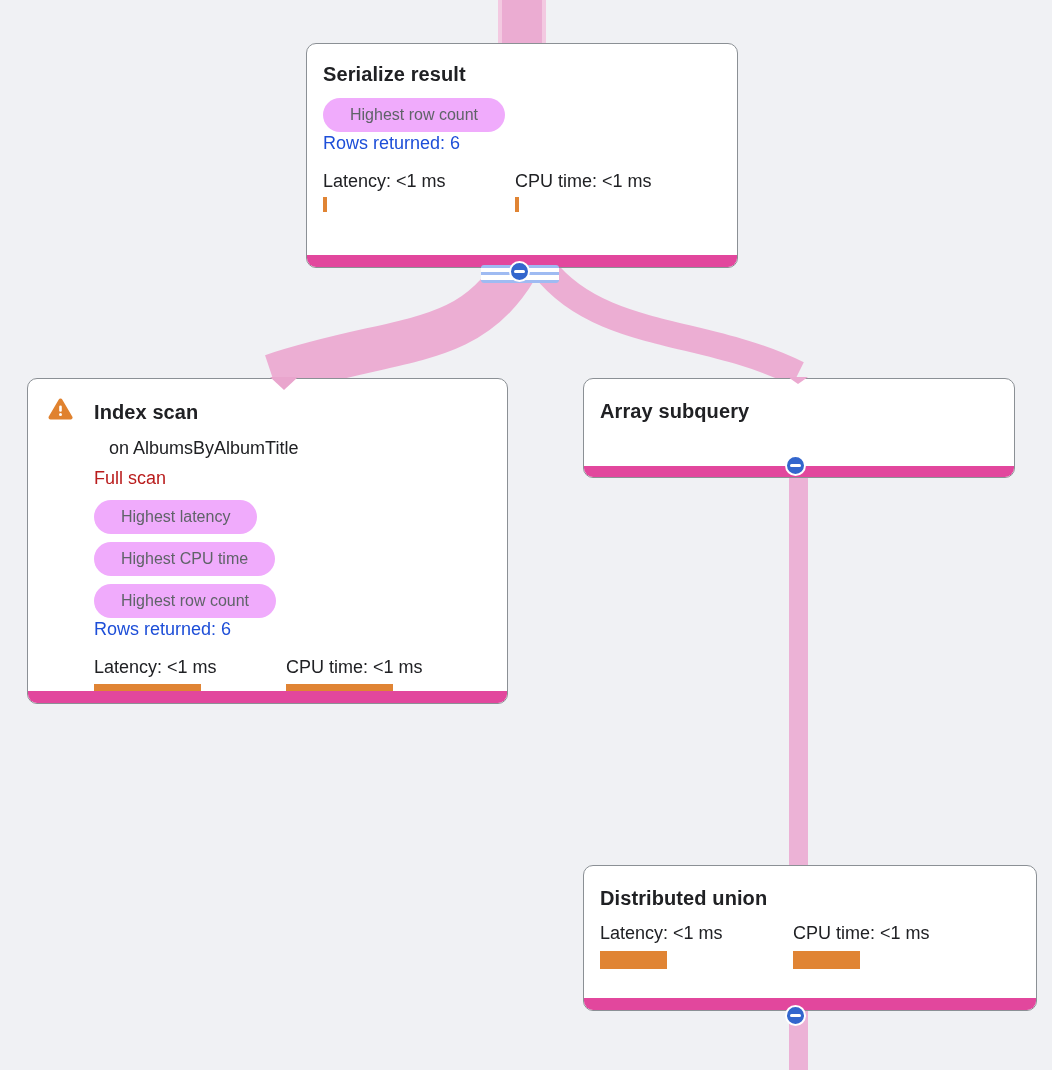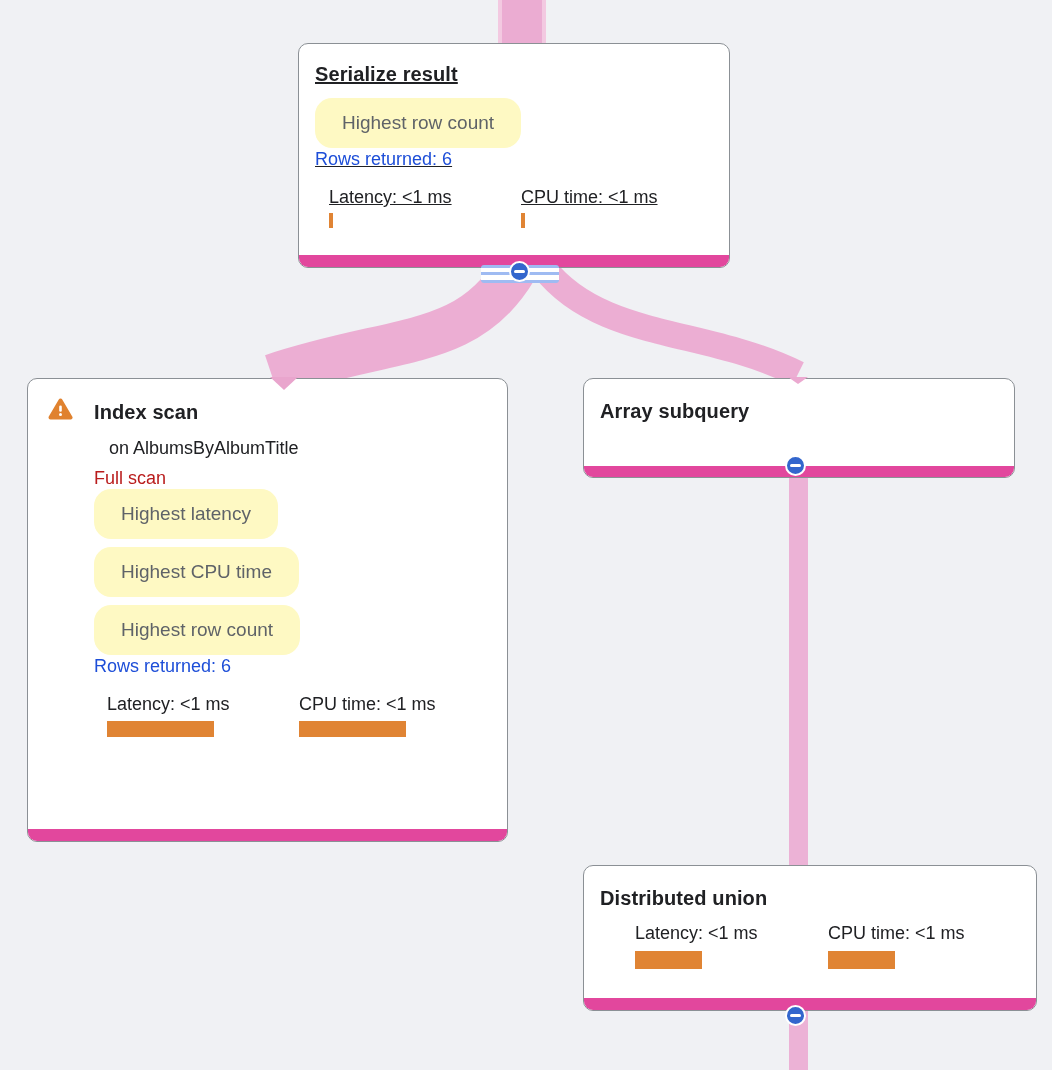--- a/index.html
+++ b/index.html
@@ -29,37 +29,37 @@
   }
   .card-title{
     font-size:20px;font-weight:700;line-height:26px;color:#202124;
     letter-spacing:.1px;
   }
   .card-sub{font-size:18px;line-height:22px;margin-top:12px;color:#202124;margin-left:15px;}
   .card-note{font-size:18px;line-height:22px;margin-top:8px;color:#b91c1c;}
   .pill{
     display:inline-block;
     height:34px;line-height:34px;
-    background:#fef9c3;color:#5f6368;
+    background:#f0abfc;color:#5f6368;
     border-radius:17px;
-    padding:8px 27px;
-    font-size:19px;
+    padding:0 27px;
+    font-size:16px;
     white-space:nowrap;
   }
-  .pill-stack{display:flex;flex-direction:column;align-items:flex-start;gap:8px;}
+  .pill-stack{display:flex;flex-direction:column;align-items:flex-start;gap:8px;margin-top:11px;}
   .rows-line{font-size:18px;line-height:22px;color:#1d4ed8;}
-  .metrics{display:flex;margin-top:16px;justify-content:flex-end;}
+  .metrics{display:flex;margin-top:16px;}
   .metric-col{width:192px;}
   .metric-label{font-size:18px;line-height:22px;color:#202124;}
   .metric-bar{height:16px;background:#e08434;margin-top:6px;}
   .metric-bar.tiny{height:15px;margin-top:5px;}
 
-  #node-serialize{left:298px;top:43px;width:432px;height:225px;padding:17px 16px 0 16px;text-decoration:underline;}
+  #node-serialize{left:306px;top:43px;width:432px;height:225px;padding:17px 16px 0 16px;}
   #node-serialize .pill{margin-top:11px;}
-  #node-index{left:27px;top:378px;width:481px;height:464px;padding:20px 16px 0 66px;}
+  #node-index{left:27px;top:378px;width:481px;height:326px;padding:20px 16px 0 66px;}
   #node-array{left:583px;top:378px;width:432px;height:100px;padding:19px 16px 0 16px;}
   #node-array .bottombar{height:11px;}
   #node-distributed{left:583px;top:865px;width:454px;height:146px;padding:19px 16px 0 16px;}
   #node-distributed .metrics{margin-top:11px;}
   #node-distributed .metric-bar{height:18px;margin-top:7px;}
 
   .warn-icon{position:absolute;left:20px;top:19px;width:25px;height:22px;}
 
   
   .stripes{

